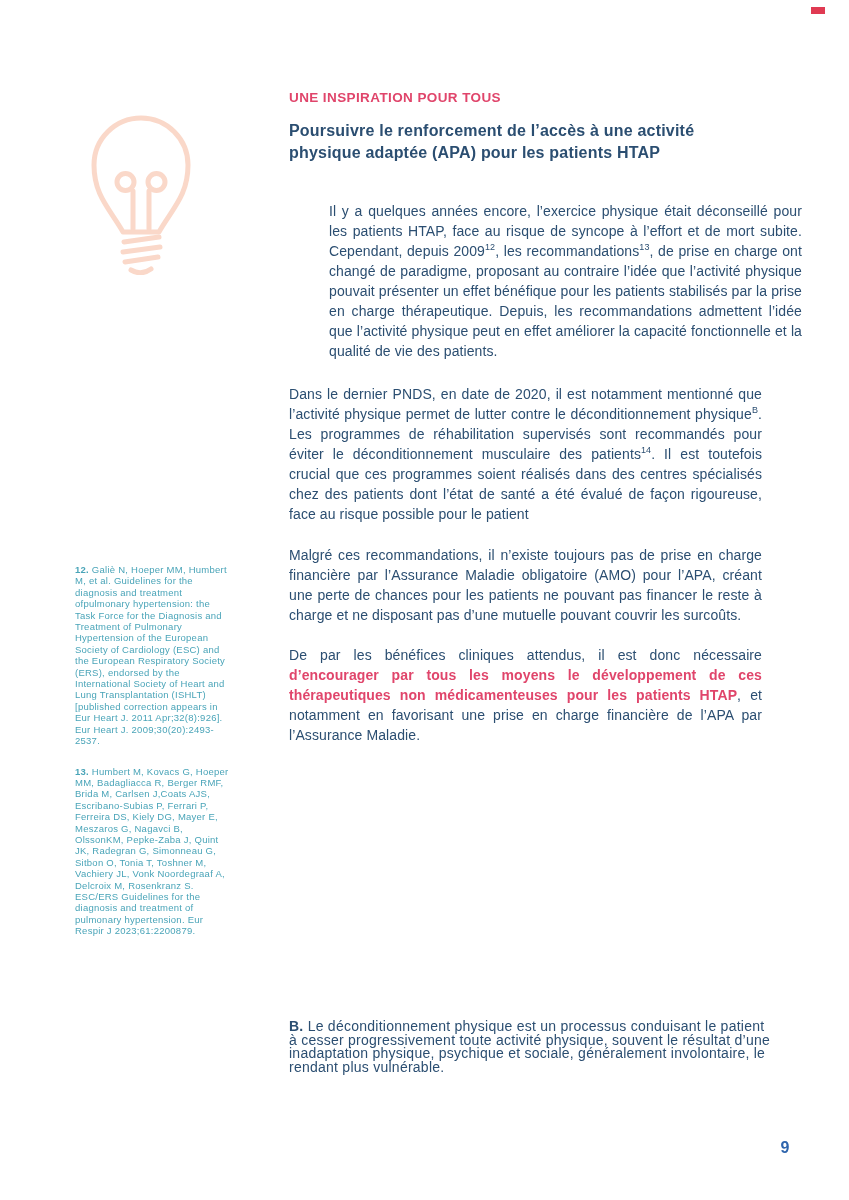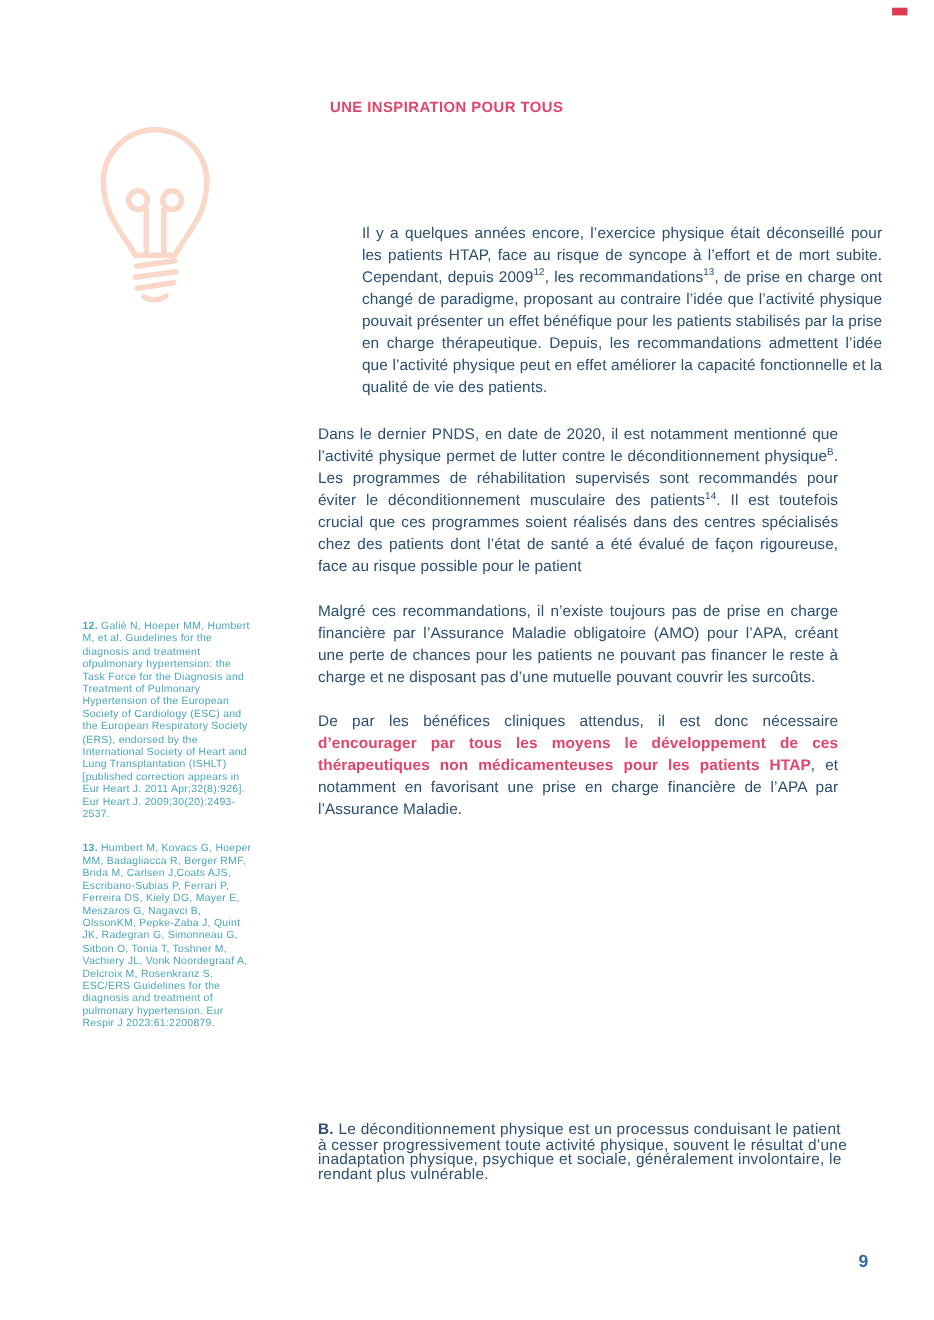--- a/index.html
+++ b/index.html
@@ -14,21 +14,21 @@
   
   .corner-mark{
     position:absolute;top:7px;left:811px;
     width:14px;height:7px;background:#E03A52;
   }
   
   .bulb{position:absolute;left:79px;top:111px;width:124px;height:164px;}
   .bulb svg{display:block;width:100%;height:100%;}
   
   .eyebrow{
-    position:absolute;left:300px;top:90px;width:473px;margin:0;
+    position:absolute;left:289px;top:90px;width:473px;margin:0;
     color:#E0456B;font-size:13.5px;font-weight:bold;letter-spacing:.4px;
   }
   .doc-title{
     position:absolute;left:289px;top:120px;width:473px;margin:0;
     color:#2B4E71;font-size:16px;line-height:22px;font-weight:bold;letter-spacing:.2px;
   }
   .body-par{
     position:absolute;left:289px;width:473px;margin:0;
     color:#2B4E71;font-size:14px;line-height:20px;
     text-align:justify;letter-spacing:.1px;
@@ -76,20 +76,21 @@
     </svg>
   </div>
 
   <div class="sidebar">
     <p class="fn"><b>12.</b> <span>Galiè N, Hoeper MM, Humbert M, et al. Guidelines for the diagnosis and treatment ofpulmonary hypertension: the Task Force for the Diagnosis and Treatment of Pulmonary Hypertension of the European Society of Cardiology (ESC) and the European Respiratory Society (ERS), endorsed by the International Society of Heart and Lung Transplantation (ISHLT) [published correction appears in Eur Heart J. 2011 Apr;32(8):926]. Eur Heart J. 2009;30(20):2493-2537.</span></p>
     <p class="fn"><b>13.</b> <span>Humbert M, Kovacs G, Hoeper MM, Badagliacca R, Berger RMF, Brida M, Carlsen J,Coats AJS, Escribano-Subias P, Ferrari P, Ferreira DS, Kiely DG, Mayer E, Meszaros G, Nagavci B, OlssonKM, Pepke-Zaba J, Quint JK, Radegran G, Simonneau G, Sitbon O, Tonia T, Toshner M, Vachiery JL, Vonk Noordegraaf A, Delcroix M, Rosenkranz S. ESC/ERS Guidelines for the diagnosis and treatment of pulmonary hypertension. Eur Respir J 2023;61:2200879.</span></p>
   </div>
 
   <h3 class="eyebrow">UNE INSPIRATION POUR TOUS</h3>
 
+  <h1 class="doc-title">Poursuivre le renforcement de l’accès à une activité physique adaptée (APA) pour les patients HTAP</h1>
 
   <p class="body-par p1"><span>Il y a quelques années encore, l’exercice physique était déconseillé pour les patients HTAP, face au risque de syncope à l’effort et de mort subite. Cependant, depuis 2009</span><sup>12</sup><span>, les recommandations</span><sup>13</sup><span>, de prise en charge ont changé de paradigme, proposant au contraire l’idée que l’activité physique pouvait présenter un effet bénéfique pour les patients stabilisés par la prise en charge thérapeutique. Depuis, les recommandations admettent l’idée que l’activité physique peut en effet améliorer la capacité fonctionnelle et la qualité de vie des patients.</span></p>
 
   <p class="body-par p2"><span>Dans le dernier PNDS, en date de 2020, il est notamment mentionné que l’activité physique permet de lutter contre le déconditionnement physique</span><sup>B</sup><span>. Les programmes de réhabilitation supervisés sont recommandés pour éviter le déconditionnement musculaire des patients</span><sup>14</sup><span>. Il est toutefois crucial que ces programmes soient réalisés dans des centres spécialisés chez des patients dont l’état de santé a été évalué de façon rigoureuse, face au risque possible pour le patient</span></p>
 
   <p class="body-par p3">Malgré ces recommandations, il n’existe toujours pas de prise en charge financière par l’Assurance Maladie obligatoire (AMO) pour l’APA, créant une perte de chances pour les patients ne pouvant pas financer le reste à charge et ne disposant pas d’une mutuelle pouvant couvrir les surcoûts.</p>
 
   <p class="body-par p4"><span>De par les bénéfices cliniques attendus, il est donc nécessaire </span><span class="hl">d’encourager par tous les moyens le développement de ces thérapeutiques non médicamenteuses pour les patients HTAP</span><span>, et notamment en favorisant une prise en charge financière de l’APA par l’Assurance Maladie.</span></p>
 
   <p class="bottom-fn"><b>B.</b> <span>Le déconditionnement physique est un processus conduisant le patient à cesser progressivement toute activité physique, souvent le résultat d’une inadaptation physique, psychique et sociale, généralement involontaire, le rendant plus vulnérable.</span></p>

